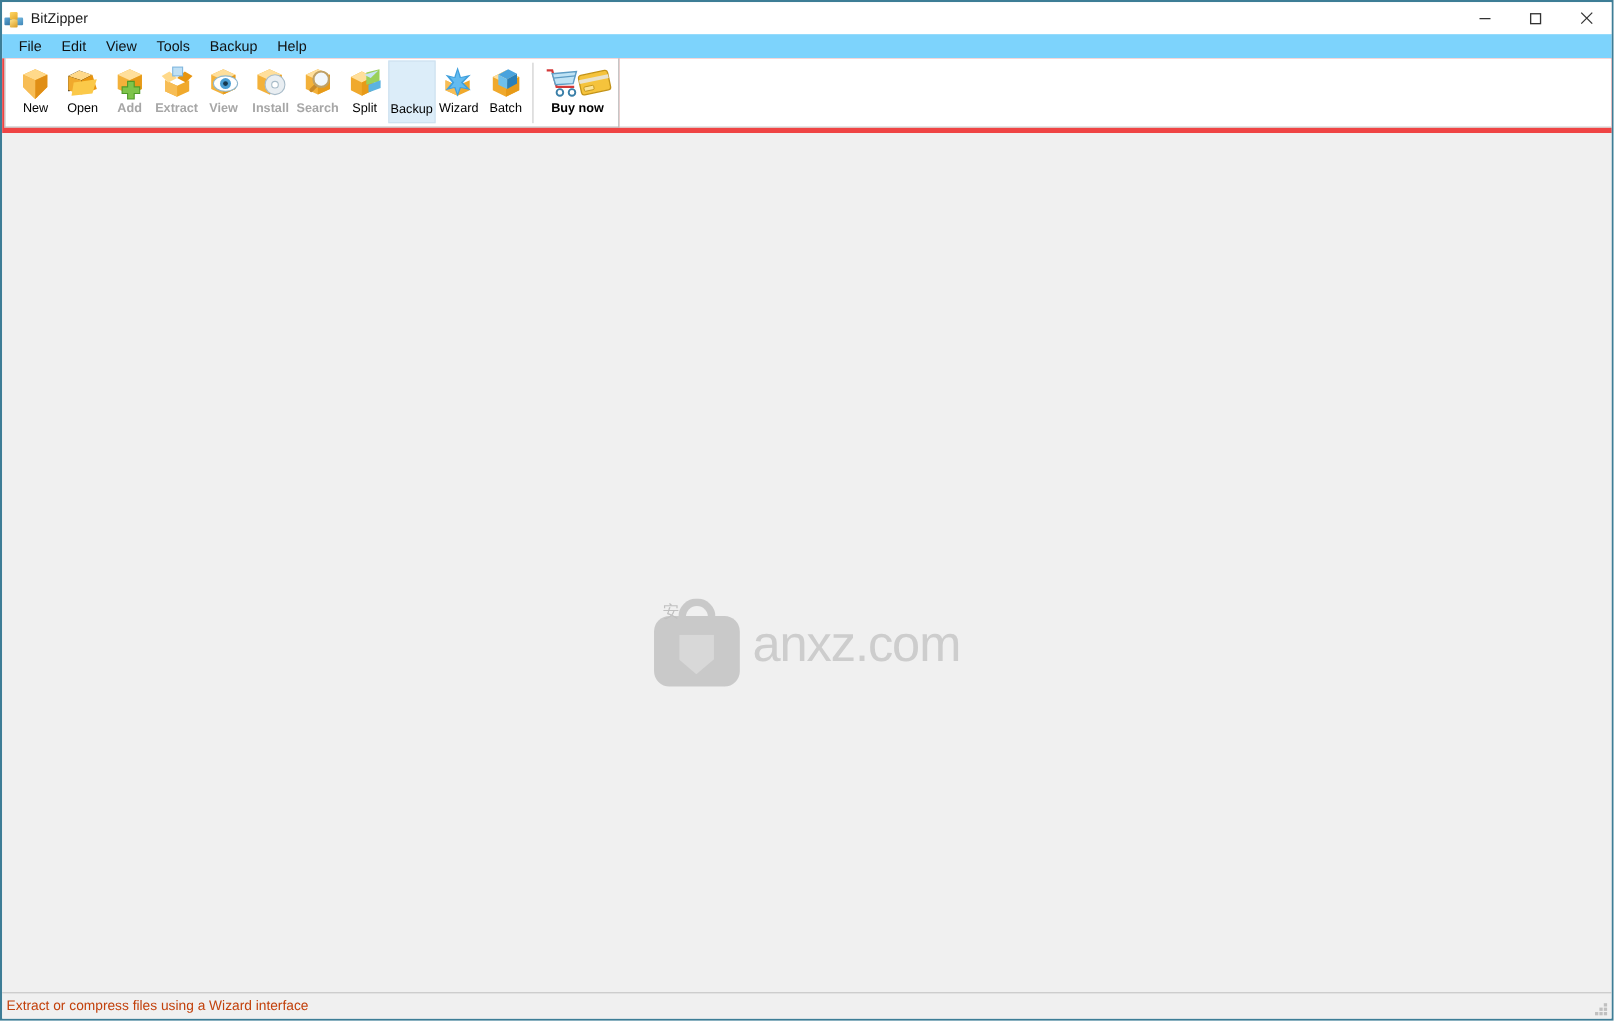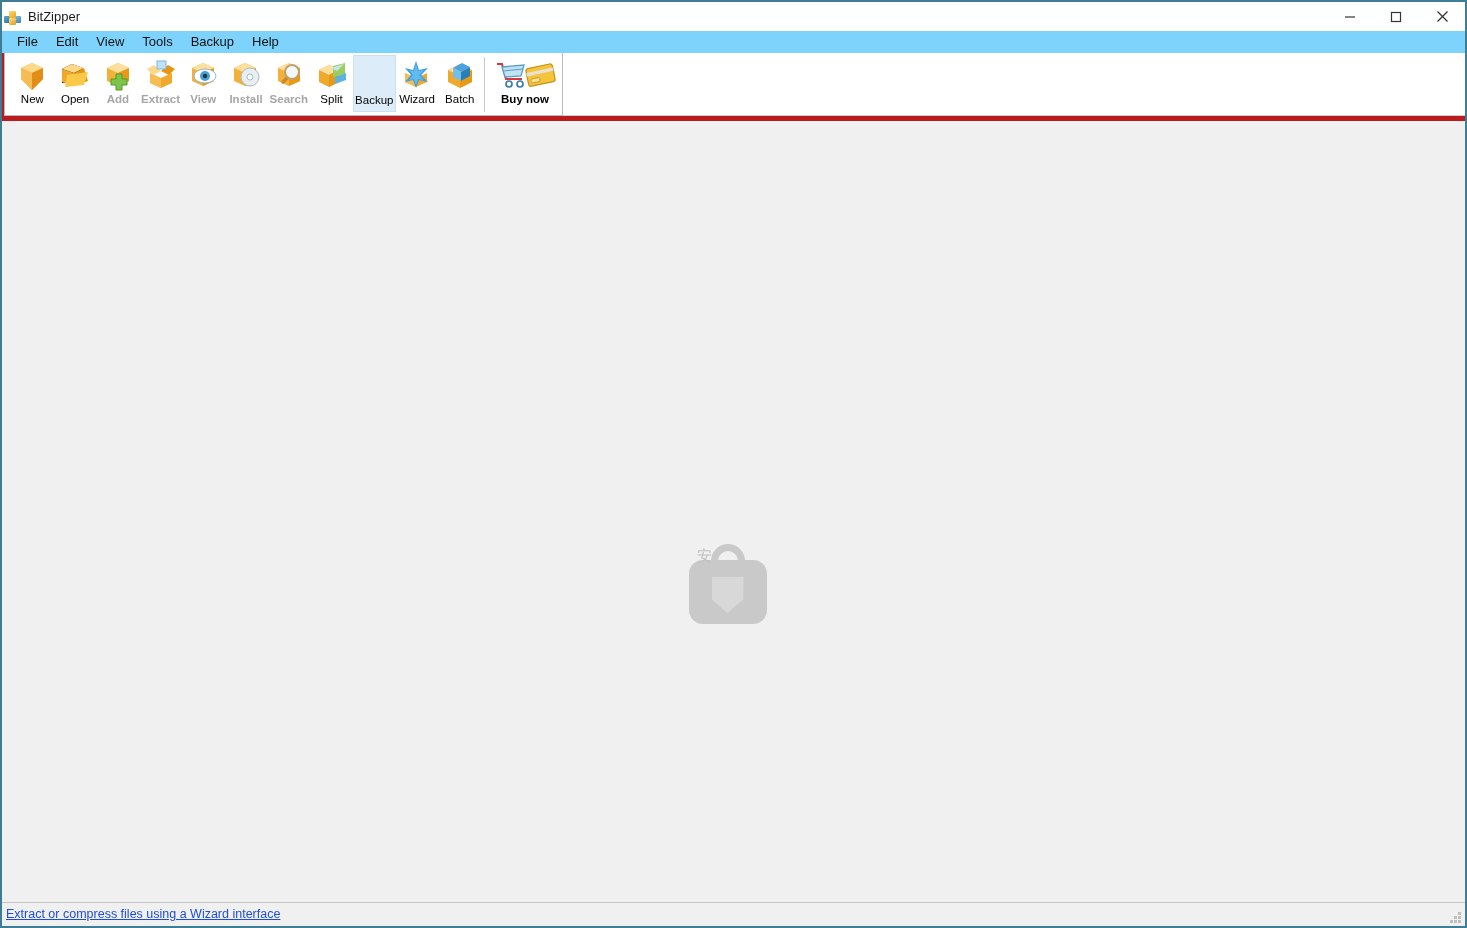--- a/index.html
+++ b/index.html
@@ -93,21 +93,21 @@
     color: #111;
     padding: 2px 9px;
     line-height: 16px;
     white-space: nowrap;
   }
 
   
   .toolbar-wrap {
     height: 68px;
     min-height: 68px;
-    background: #b91c1c;
+    background: #ef4444;
     position: relative;
     text-align: right;
   }
   .toolbar-panel {
     position: absolute;
     left: 2px;
     top: 0px;
     width: 559px;
     height: 63px;
     box-sizing: border-box;
@@ -253,24 +253,23 @@
     height: 23px;
     min-height: 23px;
     background: #f0f0f0;
     border-top: 1px solid #c4c4c4;
     display: flex;
     align-items: center;
     position: relative;
   }
   .status-text {
     font-size: 12.5px;
-    color: #1d4ed8;
+    color: #c2410c;
     padding-left: 4px;
     line-height: 15px;
-    text-decoration: underline;
   }
   .resize-grip {
     position: absolute;
     right: 3px;
     bottom: 2px;
     width: 13px;
     height: 13px;
   }
   .resize-grip i {
     position: absolute;
@@ -488,20 +487,21 @@
 
   <div class="client">
     <div class="watermark">
       <div class="wm-bag">
         <div class="wm-bag-handle"></div>
         <div class="wm-bag-body"></div>
         <div class="wm-shield"></div>
         <div class="wm-shield-char">安</div>
       </div>
       <div class="wm-text">
+        <div class="wm-en">anxz.com</div>
       </div>
     </div>
   </div>
 
   <div class="statusbar">
     <div class="status-text">Extract or compress files using a Wizard interface</div>
     <div class="resize-grip">
       <i style="left:9px; top:1px;"></i>
       <i style="left:5px; top:5px;"></i>
         <i style="left:9px; top:5px;"></i>

